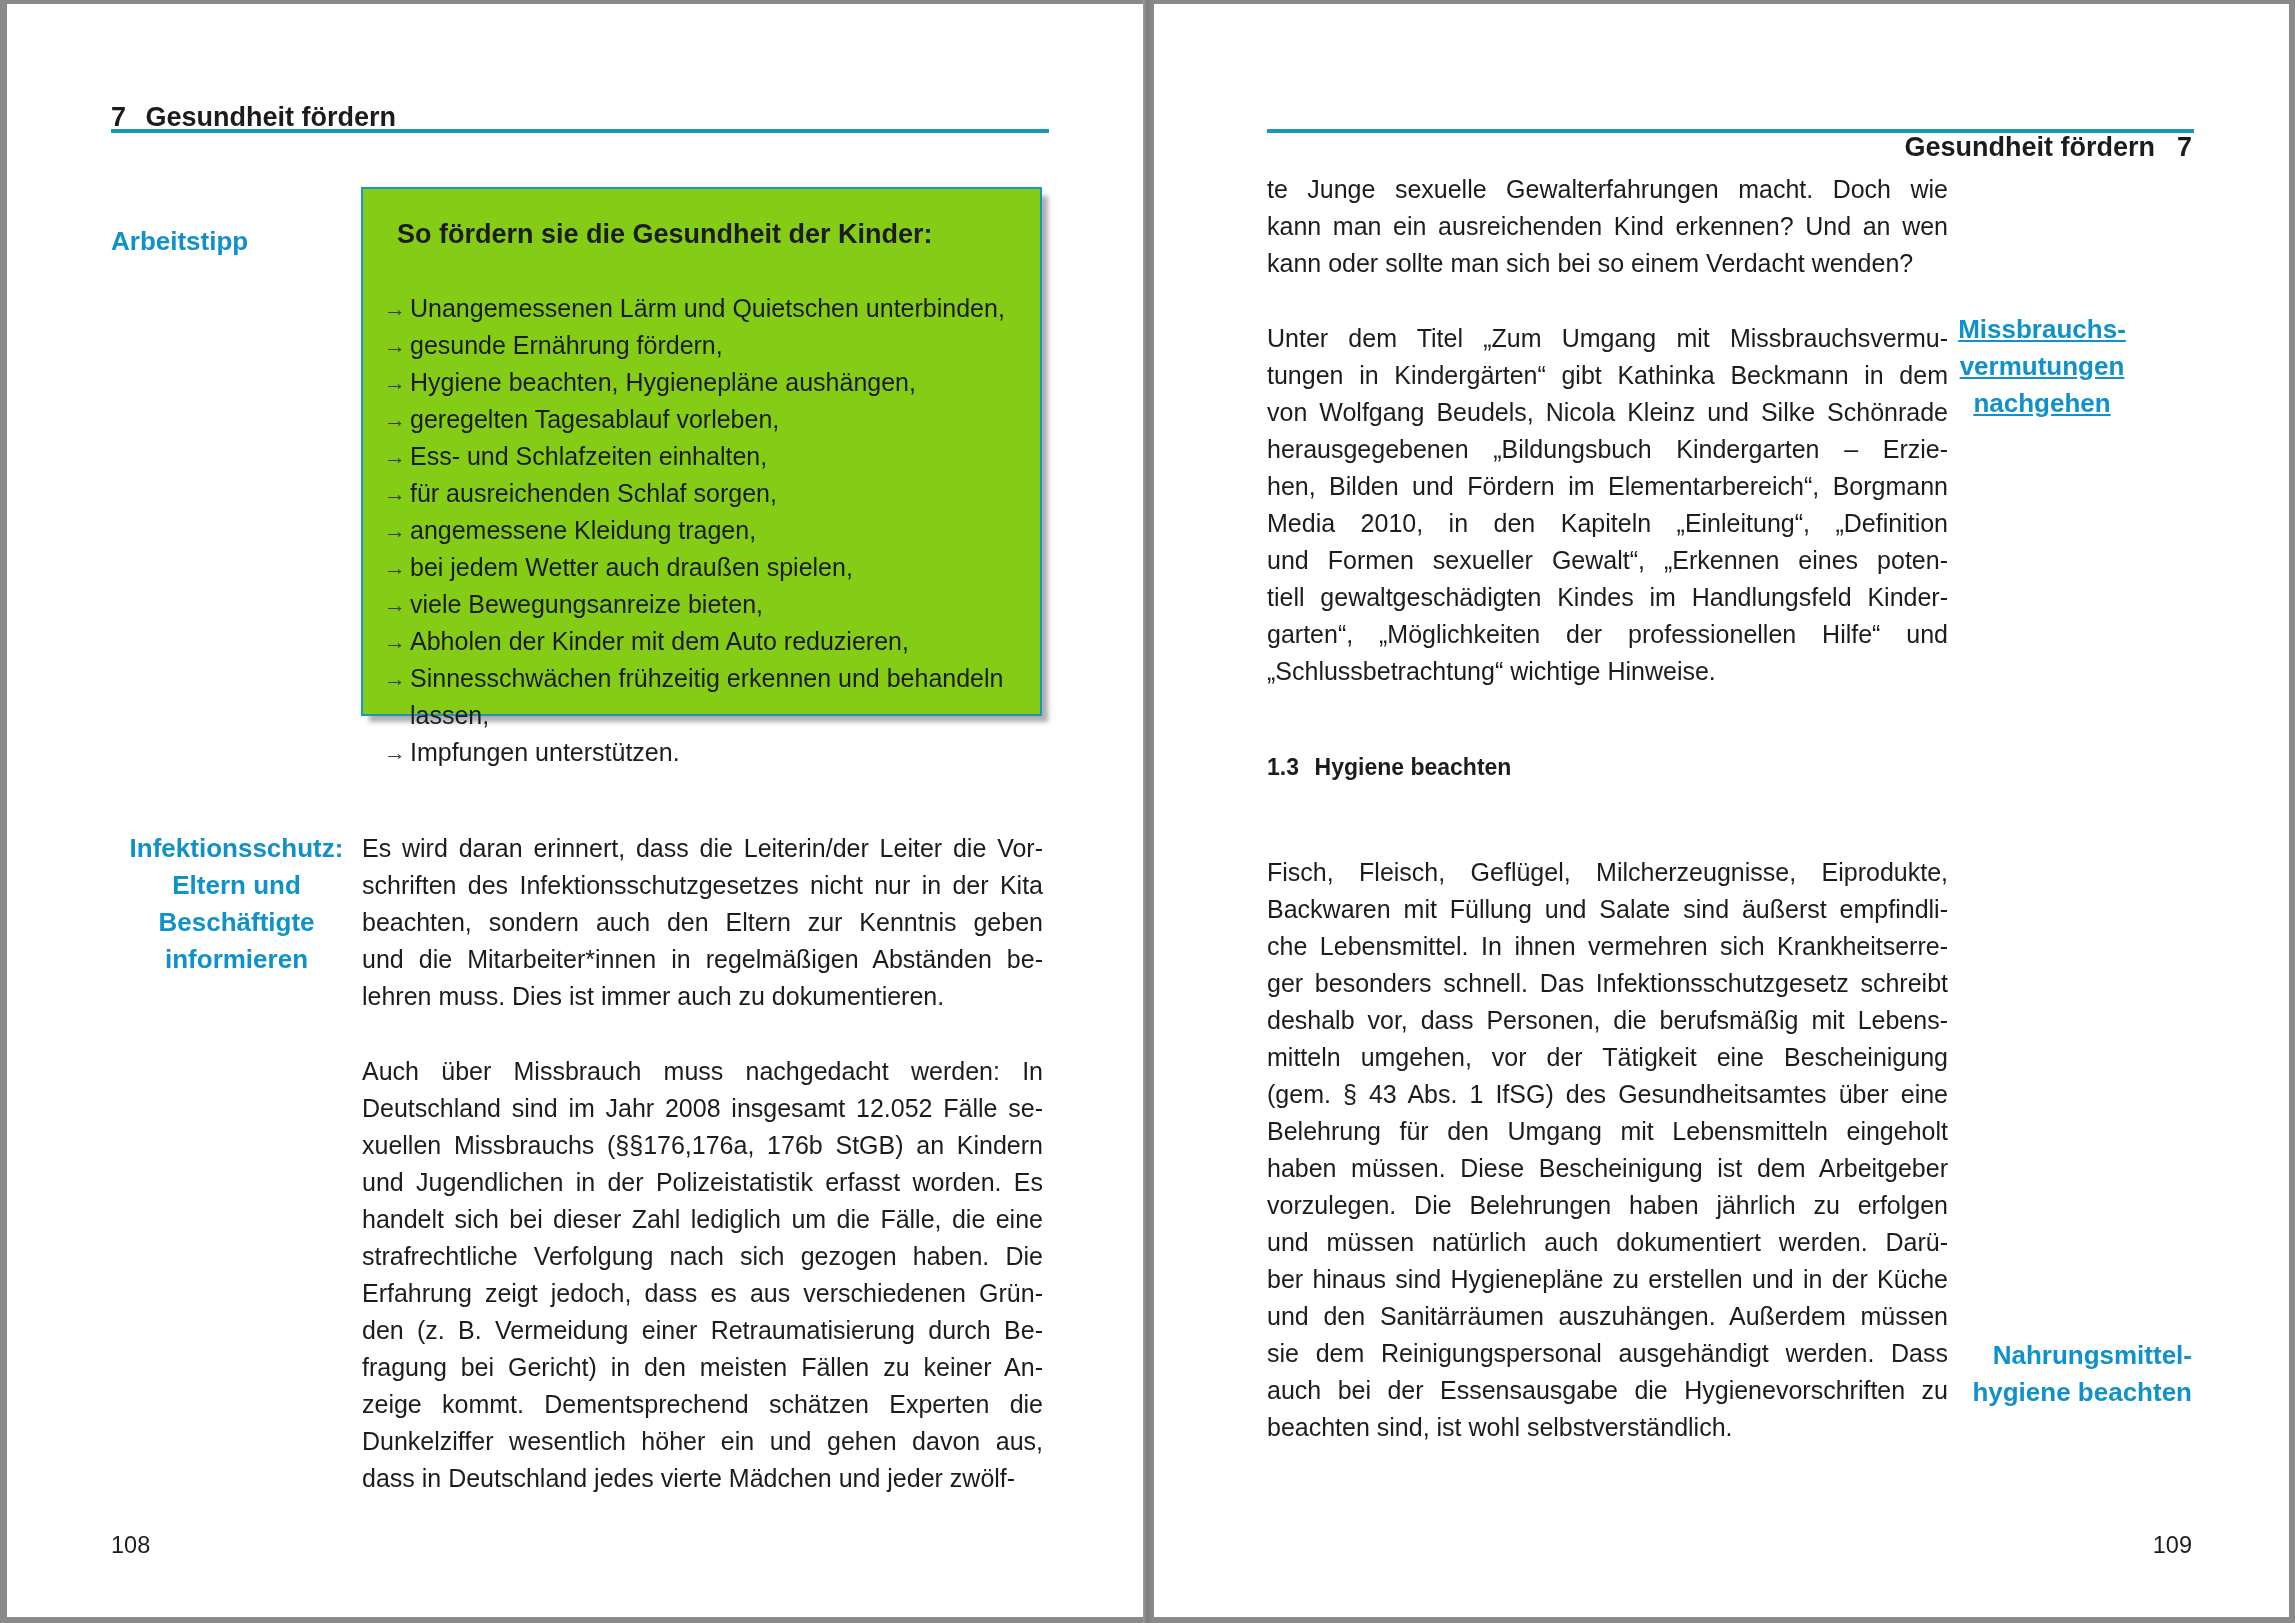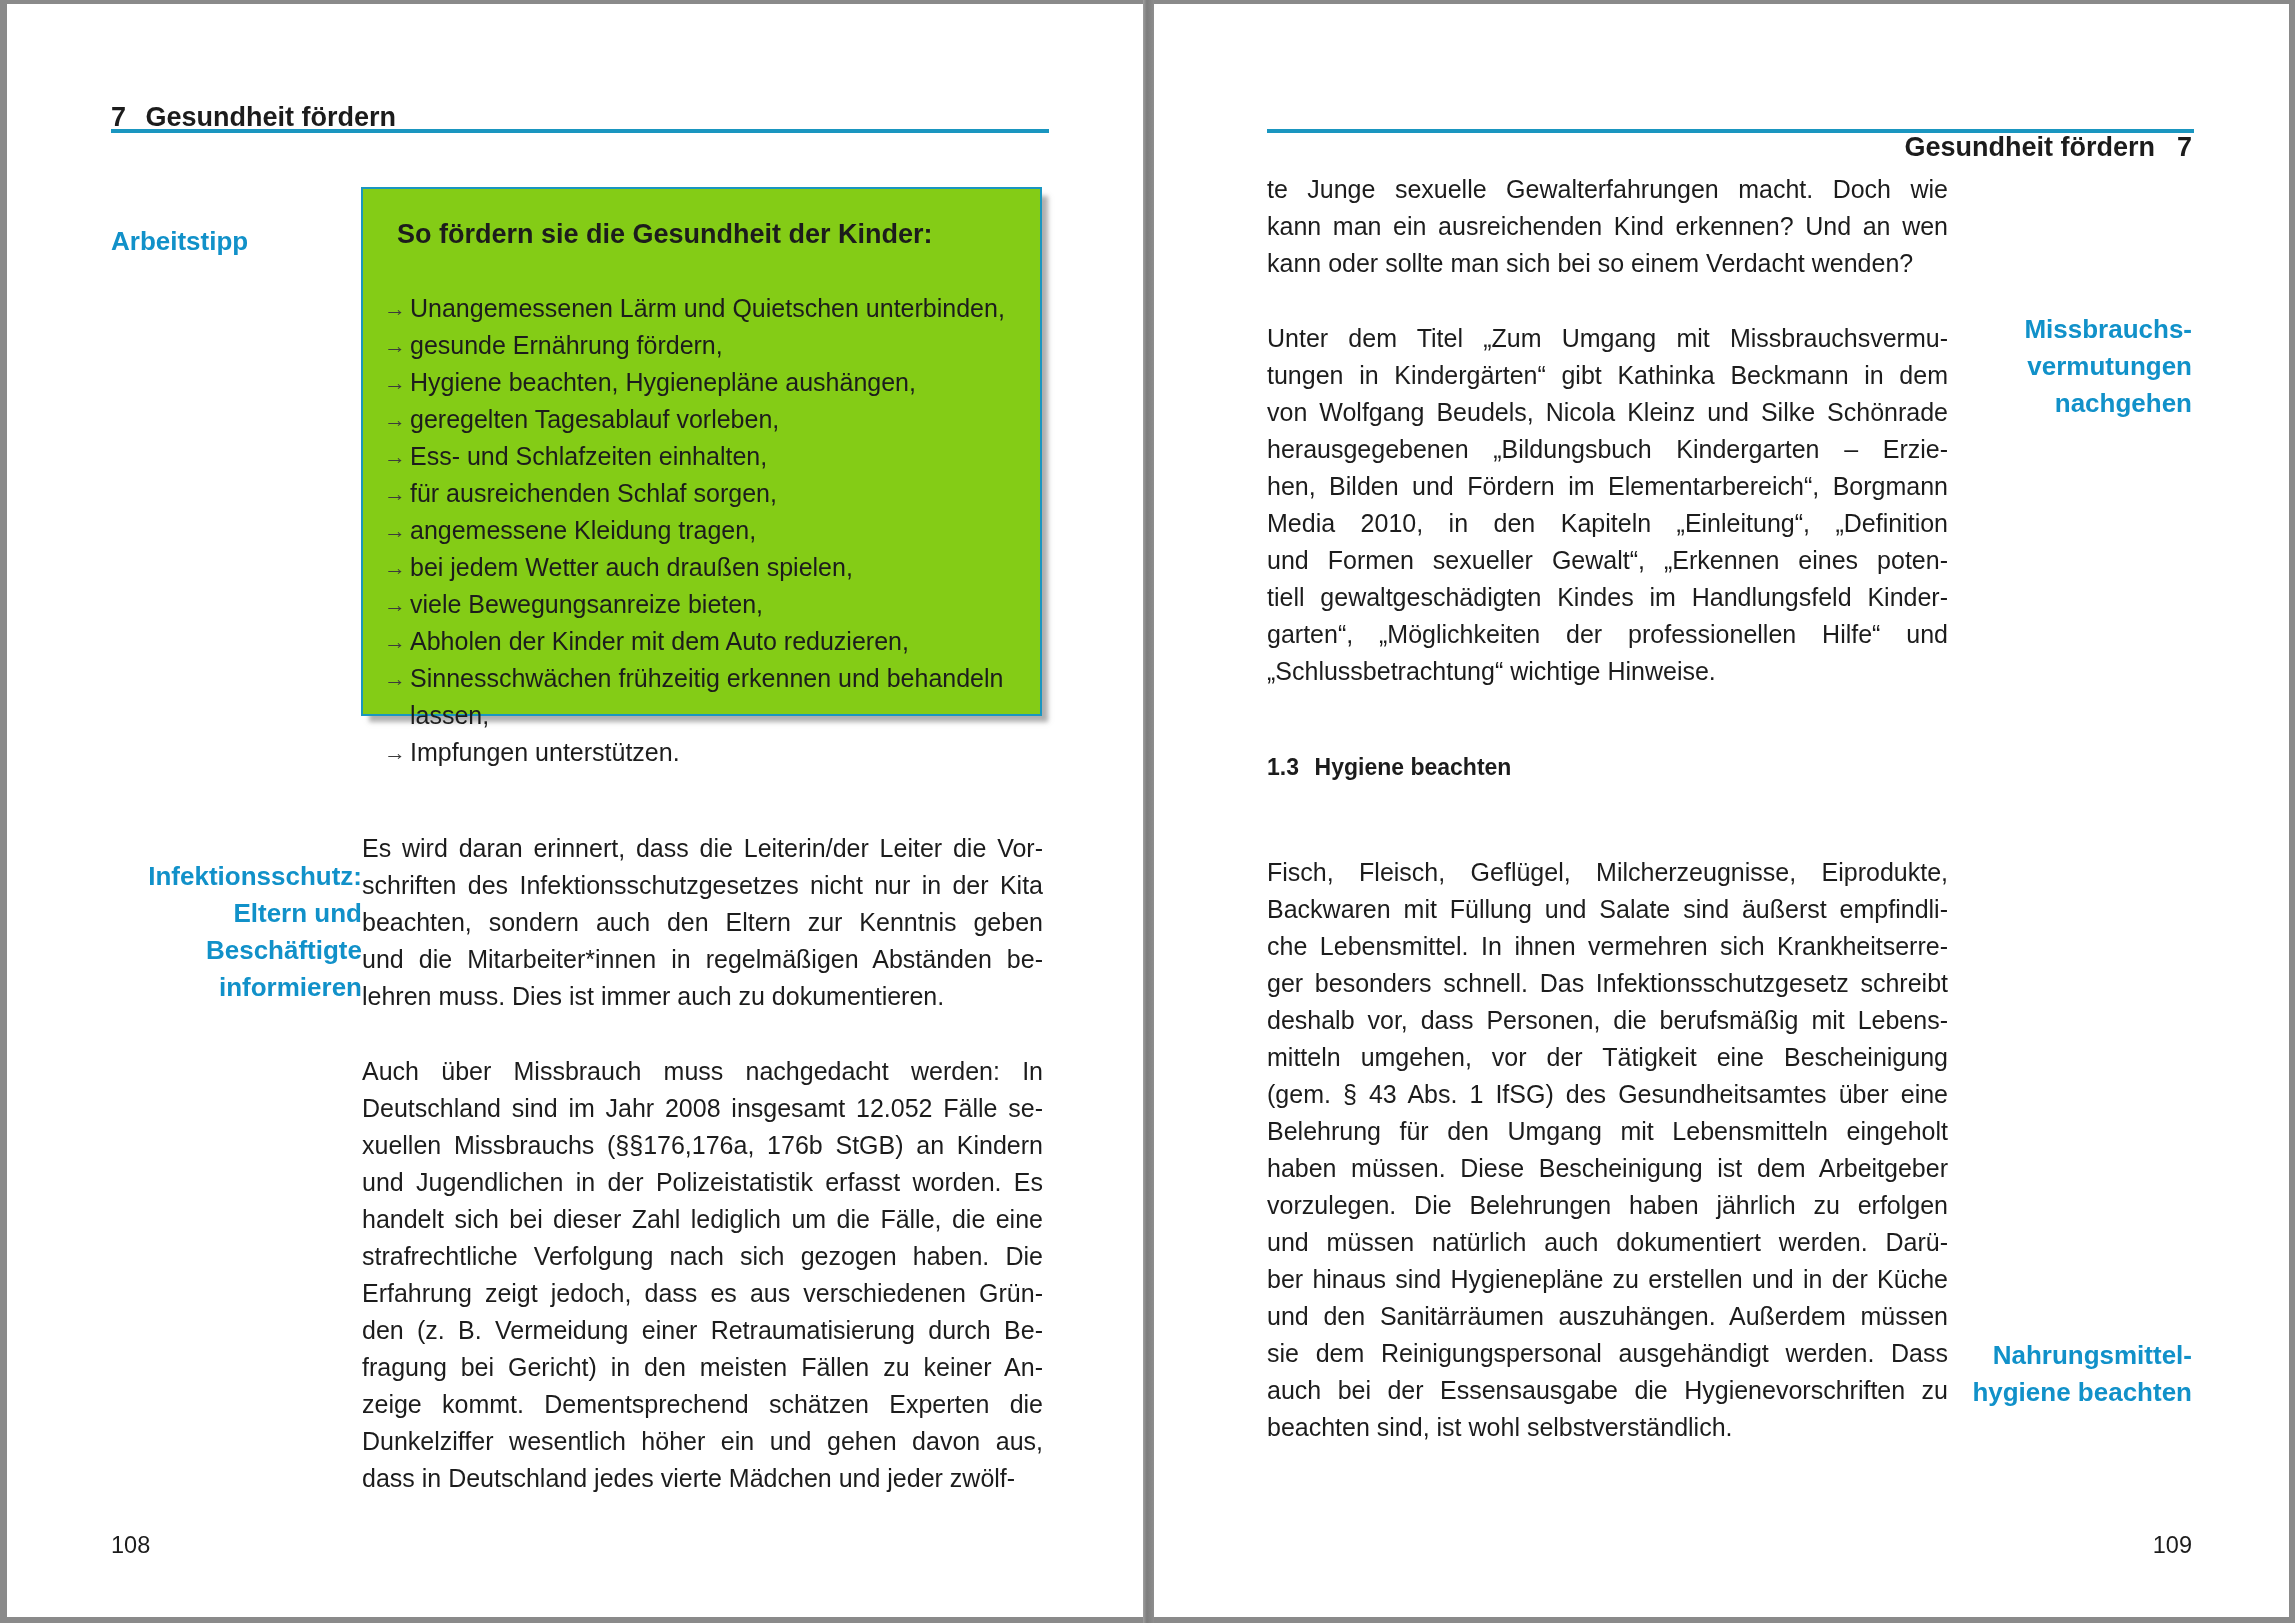--- a/index.html
+++ b/index.html
@@ -30,22 +30,22 @@
   .runhead .chapnum-left  { margin-right: 19.5px; }
   .runhead .chapnum-right { margin-left: 22px; }
   .rule { position: absolute; top: 129px; height: 3.9px; background: #1a96c0; }
   .rule-left  { left: 111px; width: 938px; }
   .rule-right { left: 1267px; width: 927px; }
 
   
   .margin-label { position: absolute; font-weight: bold; color: #1191c9;
                   font-size: 26px; line-height: 37px; }
   .label-arbeitstipp { left: 111px; top: 225px; width: 248px; line-height: 33px; }
-  .label-infektionsschutz { left: 111px; top: 830px; width: 251px; text-align: right; margin-top: 28px; }
-  .label-missbrauch { right: 103px; top: 311px; width: 300px; text-align: right; }
+  .label-infektionsschutz { left: 111px; top: 830px; width: 251px; text-align: center; }
+  .label-missbrauch { right: 103px; top: 311px; width: 300px; text-align: center; text-decoration: underline; }
   .label-nahrung    { right: 103px; top: 1337px; width: 306px; text-align: right; }
 
   
   .tipbox { position: absolute; left: 361px; top: 187px; width: 681px; height: 529px;
             box-sizing: border-box; background: #84cc16; border: 2.6px solid #1a96c0;
             box-shadow: 7.2px 7.2px 4.6px -1.3px rgba(110,110,110,0.55); }
   .tipbox-title { margin: 29px 19.5px 0 34px; font-size: 27px; font-weight: bold;
                   line-height: 33px; color: #1c1c1c; }
   .tipbox-list { margin-top: 39px; }
   .tip-item { position: relative; padding-left: 47px; padding-right: 13px;

